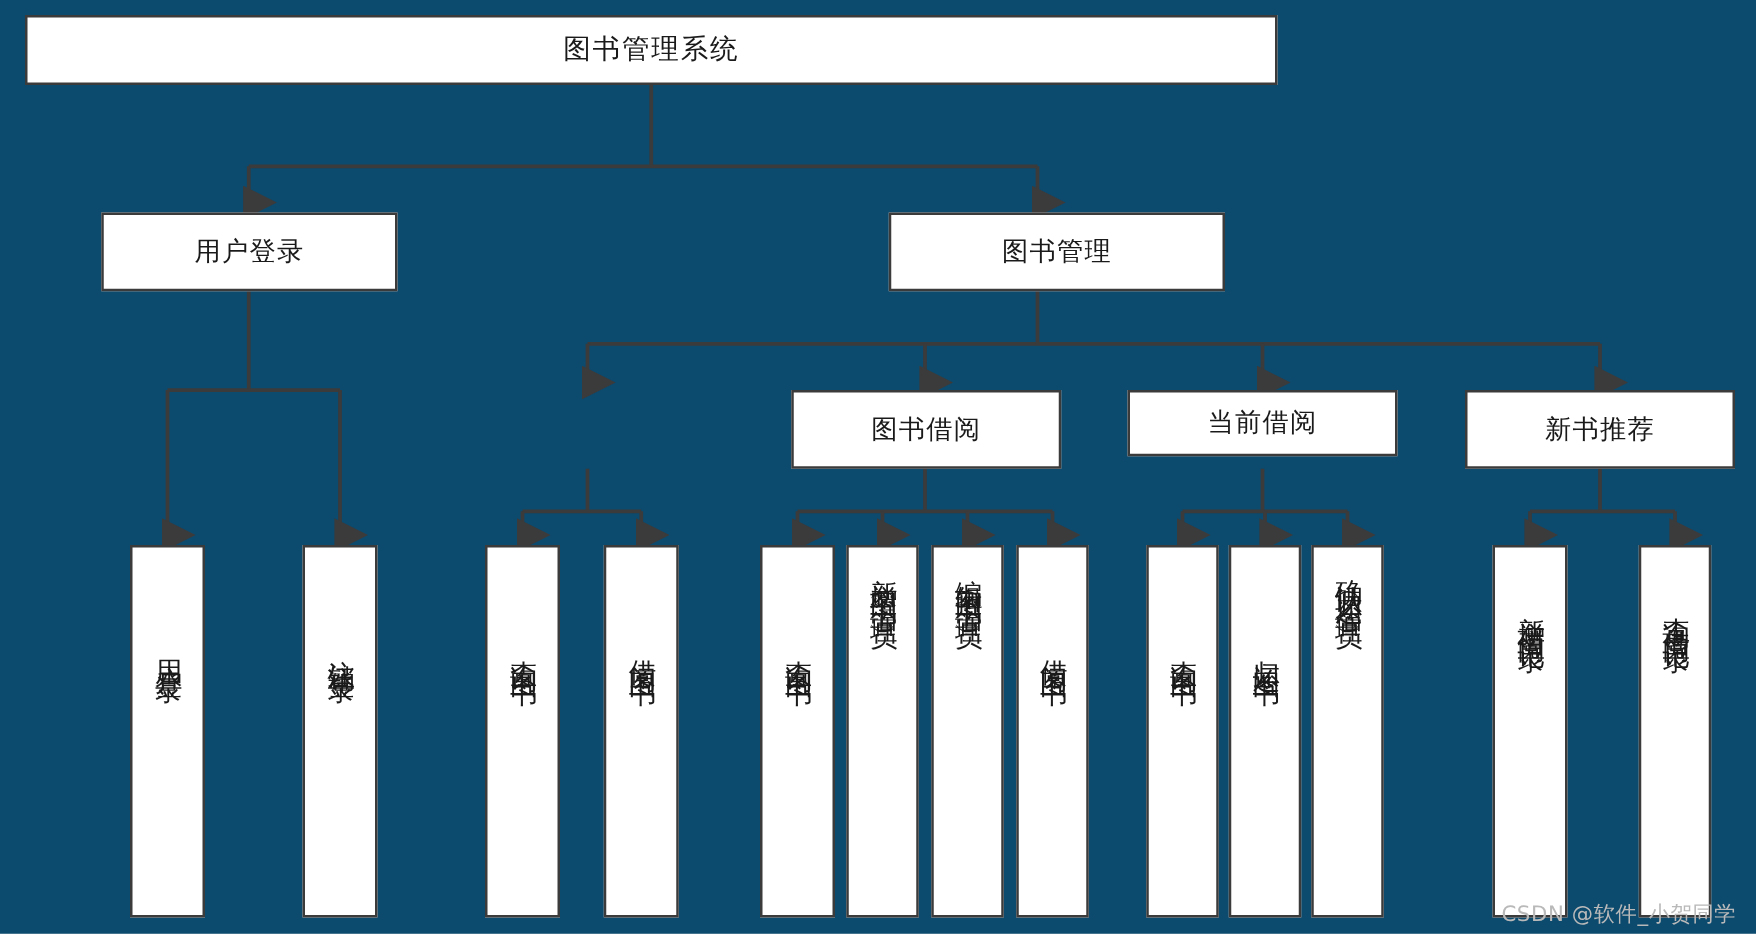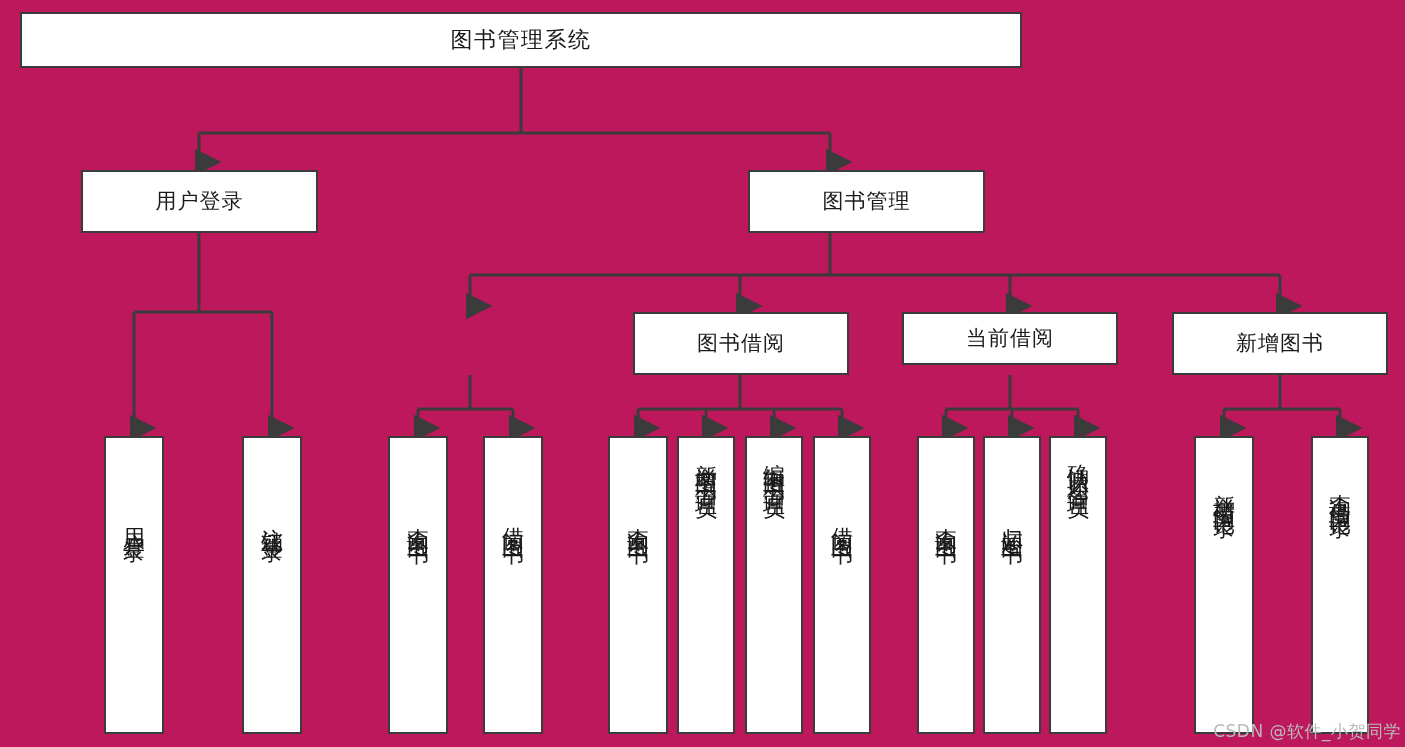--- a/index.html
+++ b/index.html
@@ -1,34 +1,34 @@
 <!DOCTYPE html>
 <html><head>
 <meta charset="utf-8">
 <style>
   html,body{margin:0;padding:0;background:#ffffff;}
   body{width:1405px;height:747px;overflow:hidden;
        font-family:"DejaVu Sans","Liberation Sans",sans-serif;}
-  #stage{position:relative;width:1405px;height:747px;background:#be185d;}
+  #stage{position:relative;width:1405px;height:747px;background:#0c4a6e;}
   svg#wires{position:absolute;left:0;top:0;width:1405px;height:747px;}
 
   .node{position:absolute;box-sizing:border-box;background:#ffffff;
         border:2.5px solid #3b3b3b;display:flex;align-items:center;
         justify-content:center;color:#1a1a1a;}
   .node .lbl{display:block;text-align:center;line-height:1.18;}
 
   .node.h .lbl{font-size:21px;letter-spacing:1px;}
   .node.root .lbl{font-size:22px;letter-spacing:1.5px;}
 
   .node.v{align-items:flex-start;justify-content:center;padding-top:10px;}
   .node.v .lbl{writing-mode:vertical-rl;text-orientation:upright;
                font-size:22px;letter-spacing:5px;white-space:nowrap;
                line-height:1;}
 
-  .wm{position:absolute;right:4px;bottom:4px;font-size:17px;color:#b9b9b9;
+  .wm{position:absolute;right:16px;bottom:4px;font-size:17px;color:#b9b9b9;
       letter-spacing:.5px;white-space:nowrap;}
 </style>
 </head>
 <body>
 
 <div id="stage">
 
   <svg id="wires" viewBox="0 0 1405 747" xmlns="http://www.w3.org/2000/svg">
     <defs>
       <marker id="ah" viewBox="0 0 12 12" refX="6" refY="10" markerWidth="9" markerHeight="9" orient="auto-start-reverse">
@@ -79,32 +79,32 @@
     </g>
   </svg>
 
   <div class="node h root" style="left:20px;top:12px;width:1002px;height:56px;">
     <span class="lbl">图书管理系统</span>
   </div>
 
   <div class="node h" style="left:81px;top:170px;width:237px;height:63px;">
     <span class="lbl">用户登录</span>
   </div>
-  <div class="node h" style="left:711px;top:170px;width:237px;height:63px;margin-left:37px;">
+  <div class="node h" style="left:711px;top:170px;width:269px;height:63px;">
     <span class="lbl">图书管理</span>
   </div>
 
   <div class="node h" style="left:633px;top:312px;width:216px;height:63px;">
     <span class="lbl">图书借阅</span>
   </div>
   <div class="node h" style="left:902px;top:312px;width:216px;height:53px;">
     <span class="lbl">当前借阅</span>
   </div>
   <div class="node h" style="left:1172px;top:312px;width:216px;height:63px;">
-    <span class="lbl">新增图书</span>
+    <span class="lbl">新书推荐</span>
   </div>
 
   <div class="node v" style="left:104px;top:436px;width:60px;height:298px;padding-top:72px;">
     <span class="lbl">用户登录</span>
   </div>
   <div class="node v" style="left:242px;top:436px;width:60px;height:298px;padding-top:72px;">
     <span class="lbl">注销登录</span>
   </div>
 
   <div class="node v" style="left:388px;top:436px;width:60px;height:298px;padding-top:72px;">

